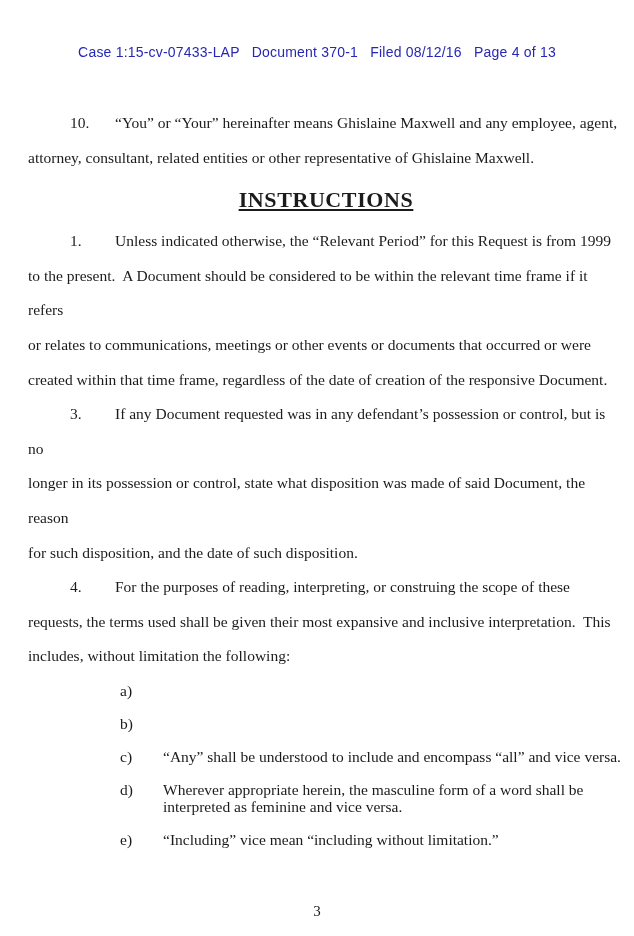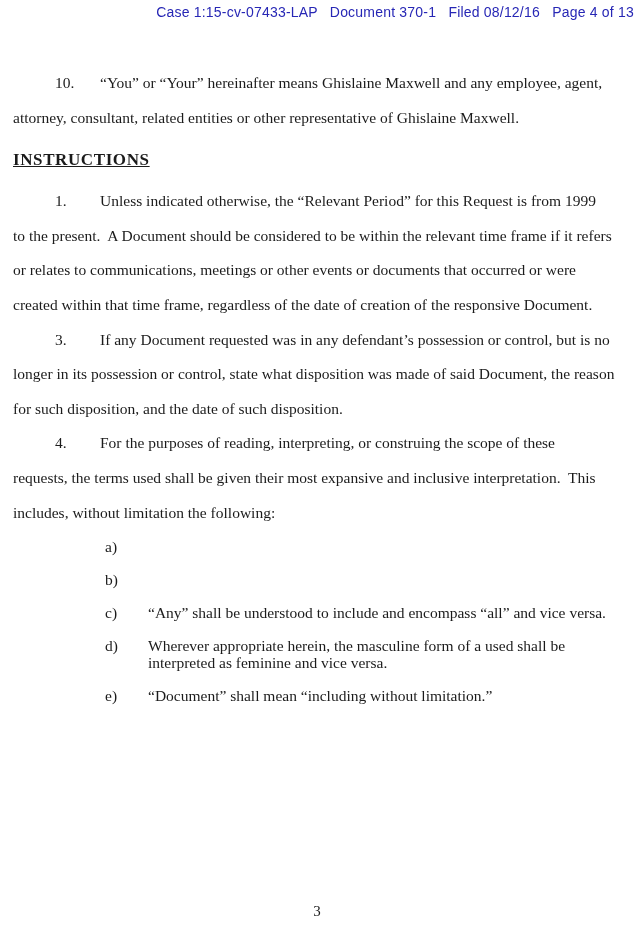--- a/index.html
+++ b/index.html
@@ -11,47 +11,48 @@
   .page {
     position: relative;
     width: 634px; height: 936px;
     background: #ffffff;
     overflow: hidden;
     color: #1b1b1b;
     font-size: 15.5px;
   }
   .stamp {
     padding-top: 4px;
-    text-align: right;
+    text-align: center;
     font-family: "Liberation Sans", "DejaVu Sans", sans-serif;
     font-size: 14px;
     letter-spacing: 0.2px;
     color: var(--stamp-blue, #2727b5);
     white-space: pre;
+    margin-top: 40px;
   }
   .body-block {
-    margin: 46px 10px 0 13px;
+    margin: 46px 10px 0 28px;
   }
   .para {
     margin: 0;
     text-indent: 42px;
     line-height: 34.6px;
     white-space: pre-wrap;
   }
   .para .num {
     display: inline-block;
     width: 45px;
     text-indent: 0;
     white-space: normal;
   }
   .heading {
     margin: 14px 0 14px 0;
-    text-align: left;
+    text-align: center;
     font-weight: bold;
-    font-size: 17px;
+    font-size: 22px;
     line-height: 21px;
     letter-spacing: 0.6px;
     text-decoration: underline;
   }
   .sublist { margin-top: 8px; }
   .subitem {
     display: flex;
     margin: 0 0 16px 92px;
     line-height: 17px;
   }
@@ -103,27 +104,27 @@
           <span class="letter">b)</span>
         </div>
 
       <div class="subitem">
           <span class="letter">c)</span>
           <span class="text">“Any” shall be understood to include and encompass “all” and vice versa.</span>
         </div>
 
       <div class="subitem">
           <span class="letter">d)</span>
-          <span class="text">Wherever appropriate herein, the masculine form of a used shall be
+          <span class="text">Wherever appropriate herein, the masculine form of a word shall be
 interpreted as feminine and vice versa.</span>
         </div>
 
       <div class="subitem">
           <span class="letter">e)</span>
-          <span class="text">“Document” shall mean “including without limitation.”</span>
+          <span class="text">“Including” vice mean “including without limitation.”</span>
         </div>
 
     </div>
   </div>
 
   <div class="pagenum">3</div>
 
 </div>
 
 </body></html>

